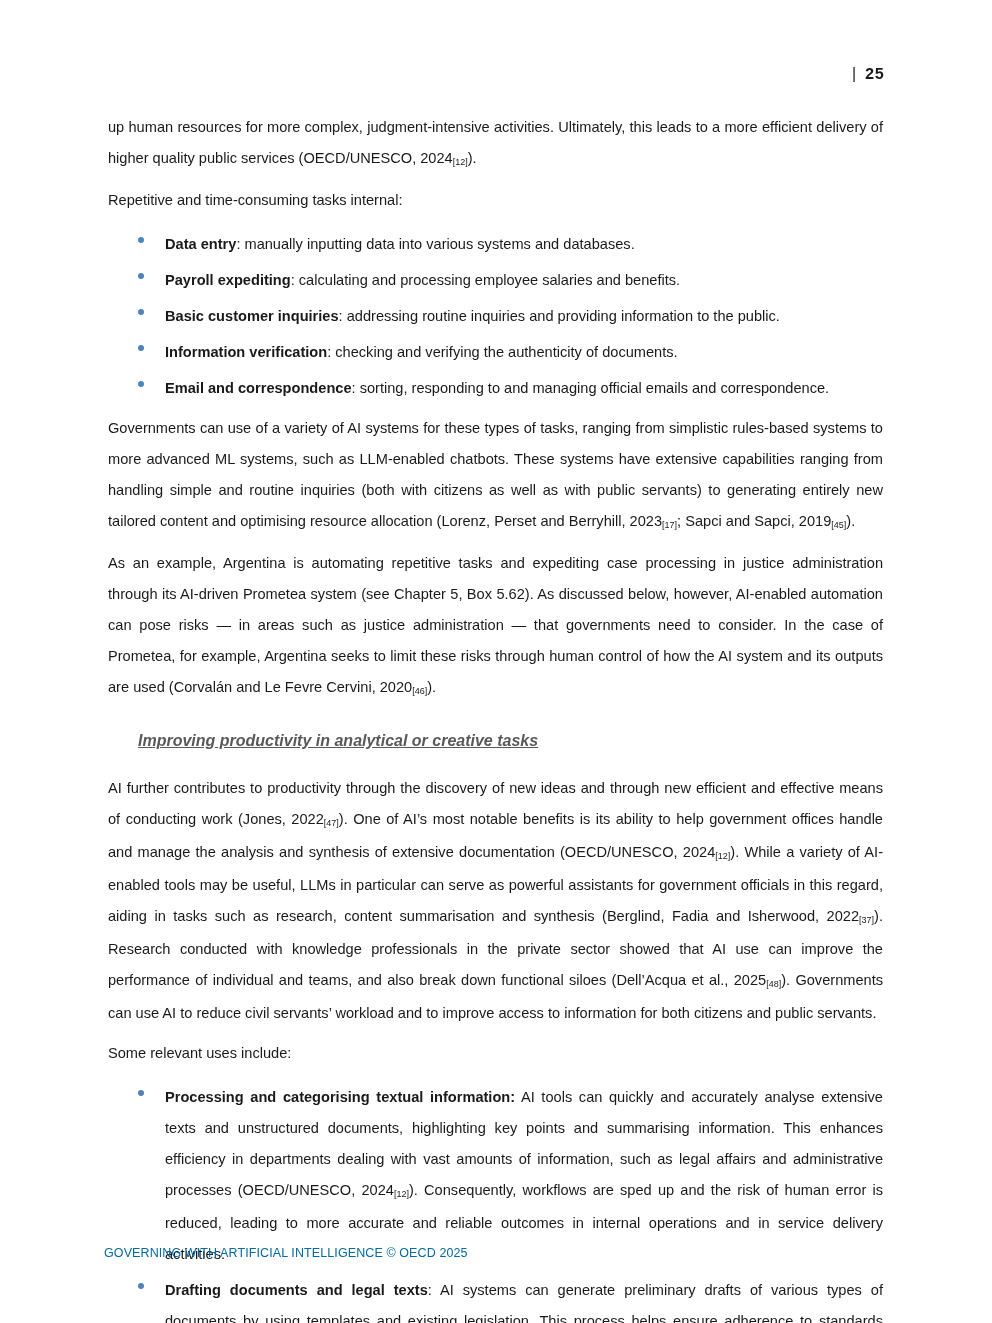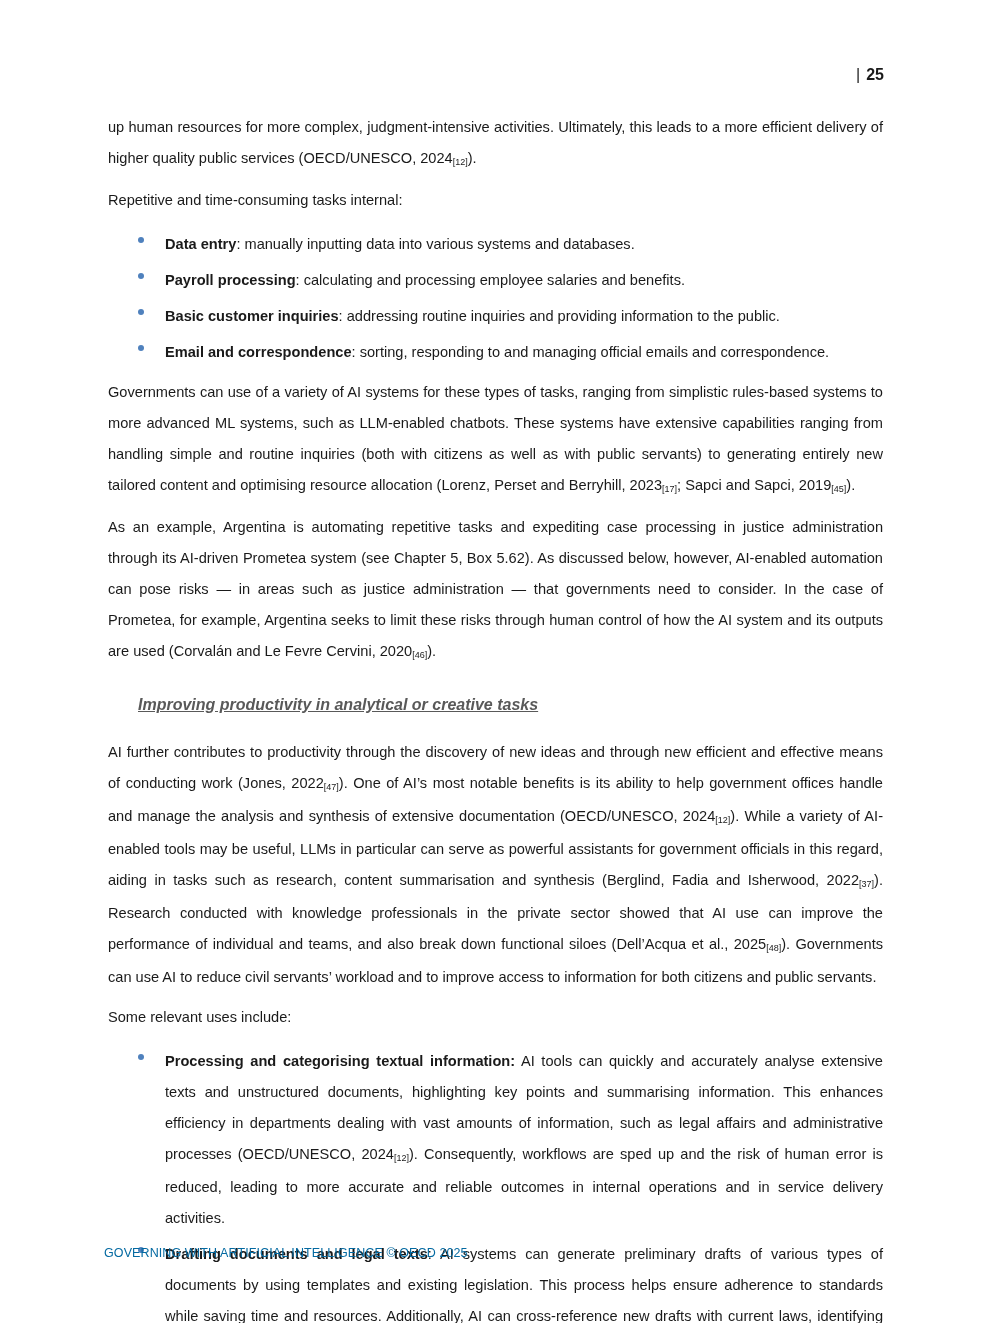--- a/index.html
+++ b/index.html
@@ -1,18 +1,18 @@
 <!DOCTYPE html>
 <html><head>
 <meta charset="utf-8">
 <style>
   html, body { margin: 0; padding: 0; background: #ffffff; }
   body { width: 992px; height: 1323px; position: relative; overflow: hidden;
          font-family: "Liberation Sans", sans-serif; color: #1a1a1a; }
-  .page-num { position: absolute; top: 66px; right: 108px; font-size: 16px; font-weight: bold; color: #1a1a1a; }
+  .page-num { position: absolute; top: 66px; right: 108px; font-size: 16px; font-weight: bold; color: #1a1a1a; font-family: Liberation Mono, monospace; }
   .page-num .bar { font-weight: normal; margin-right: 6px; }
   .content { position: absolute; left: 108px; top: 112px; width: 775px; font-size: 14.6px; line-height: 31px; }
   p { margin: 0 0 9px 0; text-align: justify; }
   sub.ref { font-size: 9px; vertical-align: baseline; position: relative; top: 2px; }
   ul { list-style: none; margin: 13px 0 9px 0; padding: 0; }
   ul li { position: relative; padding-left: 57px; margin-bottom: 5px; text-align: justify; }
   ul li .bullet { position: absolute; left: 30px; top: 8px; width: 6px; height: 6px; border-radius: 50%; background: #4f81bd; }
   ul li b { font-weight: bold; }
   h3 { margin: 20px 0 17px 30px; font-size: 16px; font-style: italic; font-weight: bold; color: #595959; text-decoration: underline; }
   .footer { position: absolute; left: 104px; top: 1246px; font-size: 12.5px; color: #0369a1; letter-spacing: 0.1px; }
@@ -22,22 +22,23 @@
 
 <div class="page-num"><span class="bar">|</span><span>25</span></div>
 
 <div class="content">
   <p><span>up human resources for more complex, judgment-intensive activities. Ultimately, this leads to a more efficient delivery of higher quality public services (OECD/UNESCO, 2024</span><sub class="ref">[12]</sub><span>).</span></p>
 
   <p>Repetitive and time-consuming tasks internal:</p>
 
   <ul>
     <li><span class="bullet"></span><b>Data entry</b><span>: manually inputting data into various systems and databases.</span></li>
-    <li><span class="bullet"></span><b>Payroll processing</b><span>: calculating and processing employee salaries and benefits.</span></li>
+    <li><span class="bullet"></span><b>Payroll expediting</b><span>: calculating and processing employee salaries and benefits.</span></li>
     <li><span class="bullet"></span><b>Basic customer inquiries</b><span>: addressing routine inquiries and providing information to the public.</span></li>
+    <li><span class="bullet"></span><b>Information verification</b><span>: checking and verifying the authenticity of documents.</span></li>
     <li><span class="bullet"></span><b>Email and correspondence</b><span>: sorting, responding to and managing official emails and correspondence.</span></li>
   </ul>
 
   <p><span>Governments can use of a variety of AI systems for these types of tasks, ranging from simplistic rules-based systems to more advanced ML systems, such as LLM-enabled chatbots. These systems have extensive capabilities ranging from handling simple and routine inquiries (both with citizens as well as with public servants) to generating entirely new tailored content and optimising resource allocation (Lorenz, Perset and Berryhill, 2023</span><sub class="ref">[17]</sub><span>; Sapci and Sapci, 2019</span><sub class="ref">[45]</sub><span>).</span></p>
 
   <p><span>As an example, Argentina is automating repetitive tasks and expediting case processing in justice administration through its AI-driven Prometea system (see Chapter 5, Box 5.62). As discussed below, however, AI-enabled automation can pose risks — in areas such as justice administration — that governments need to consider. In the case of Prometea, for example, Argentina seeks to limit these risks through human control of how the AI system and its outputs are used (Corvalán and Le Fevre Cervini, 2020</span><sub class="ref">[46]</sub><span>).</span></p>
 
   <h3>Improving productivity in analytical or creative tasks</h3>
 
   <p><span>AI further contributes to productivity through the discovery of new ideas and through new efficient and effective means of conducting work (Jones, 2022</span><sub class="ref">[47]</sub><span>). One of AI’s most notable benefits is its ability to help government offices handle and manage the analysis and synthesis of extensive documentation (OECD/UNESCO, 2024</span><sub class="ref">[12]</sub><span>). While a variety of AI-enabled tools may be useful, LLMs in particular can serve as powerful assistants for government officials in this regard, aiding in tasks such as research, content summarisation and synthesis  (Berglind, Fadia and Isherwood, 2022</span><sub class="ref">[37]</sub><span>). Research conducted with knowledge professionals in the private sector showed that AI use can improve the performance of individual and teams, and also break down functional siloes (Dell’Acqua et al., 2025</span><sub class="ref">[48]</sub><span>). Governments can use AI to reduce civil servants’ workload and to improve access to information for both citizens and public servants.</span></p>

